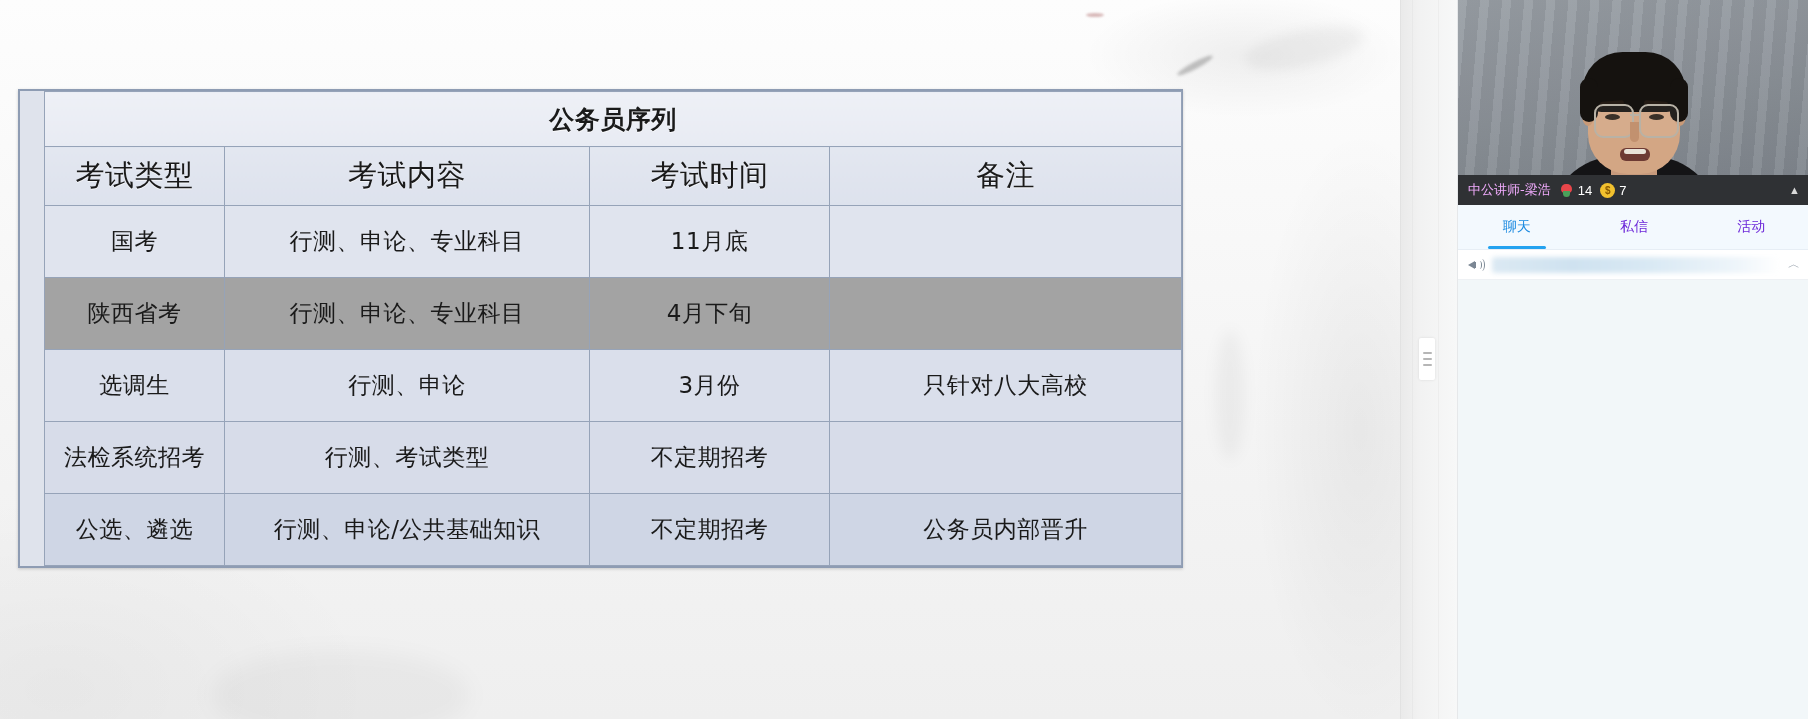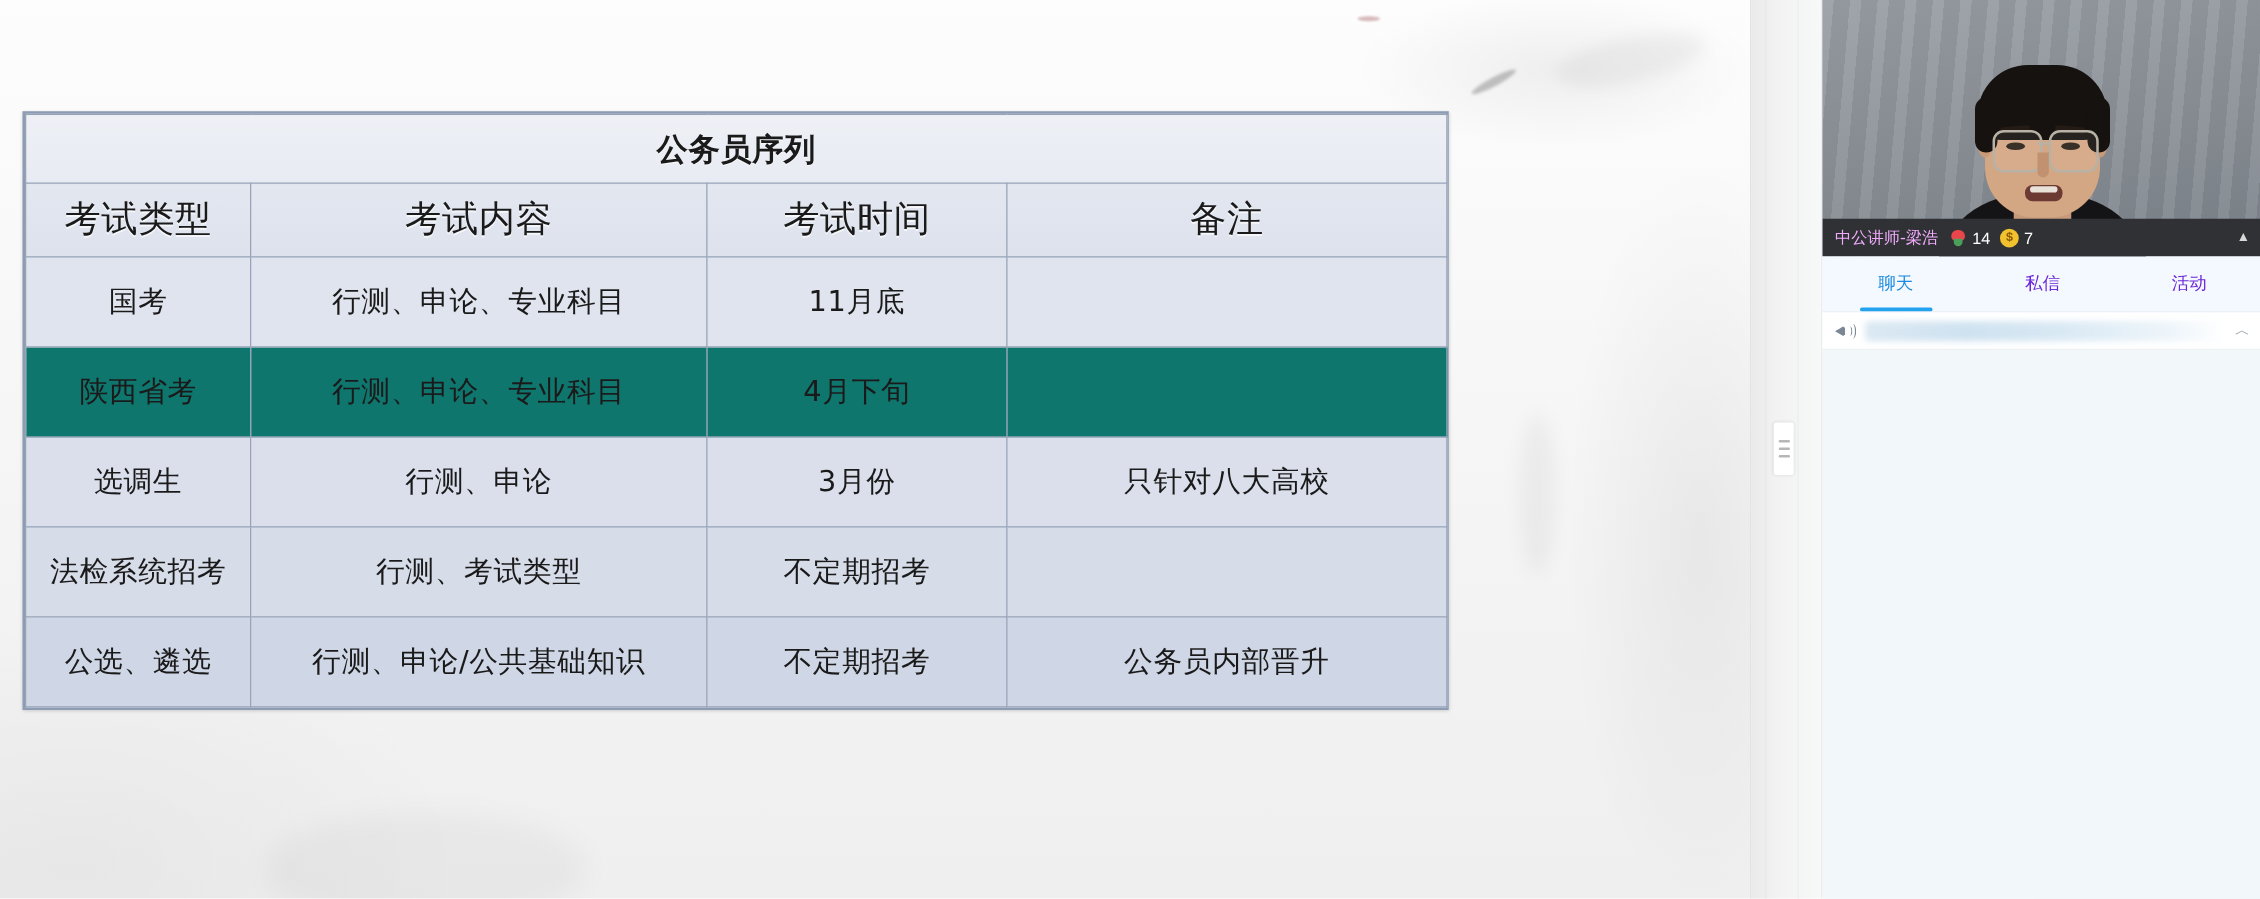--- a/index.html
+++ b/index.html
@@ -37,20 +37,21 @@
        background:rgba(0,0,0,0.04);filter:blur(7px);}
   .wm5{left:210px;top:650px;width:260px;height:90px;border-radius:50%;
        background:rgba(0,0,0,0.03);filter:blur(10px);}
 
   
   .table-wrap{
     position:absolute;left:18px;top:89px;width:1137px;
     border:2px solid #8e9cb3;
     box-shadow:0 1px 3px rgba(0,0,0,0.18);
     background:#dfe3ec;
+    padding-left:24px;
   }
   table.slide-table{
     border-collapse:collapse;width:100%;table-layout:fixed;
   }
   table.slide-table td,table.slide-table th{
     border:1px solid #96a3b8;
     text-align:center;
     vertical-align:middle;
     color:#1a1a1a;
     font-family:"DejaVu Sans","Liberation Sans",sans-serif;
@@ -67,21 +68,21 @@
     height:56px;
     background:linear-gradient(180deg,#e3e7f0 0%,#dde2ed 100%);
     font-size:29px;font-weight:normal;
     text-shadow:0 1px 0 rgba(255,255,255,0.65);
   }
   .tbl-body td{
     height:69px;
     font-size:23px;font-weight:normal;
   }
   .tbl-body tr:nth-child(1) td{background:#e0e4ee;}
-  .tbl-body tr:nth-child(2) td{background:#0f766e;}
+  .tbl-body tr:nth-child(2) td{background:#a3a3a3;}
   .tbl-body tr:nth-child(3) td{background:#dadfeb;}
   .tbl-body tr:nth-child(4) td{background:#d7dce9;}
   .tbl-body tr:nth-child(5) td{background:#cfd6e5;}
   .tbl-body tr:nth-child(6) td{background:#c9d1e2;}
   .col-type{width:180px;}
   .col-content{width:365px;}
   .col-time{width:240px;}
   .col-remark{width:352px;}
 
   

